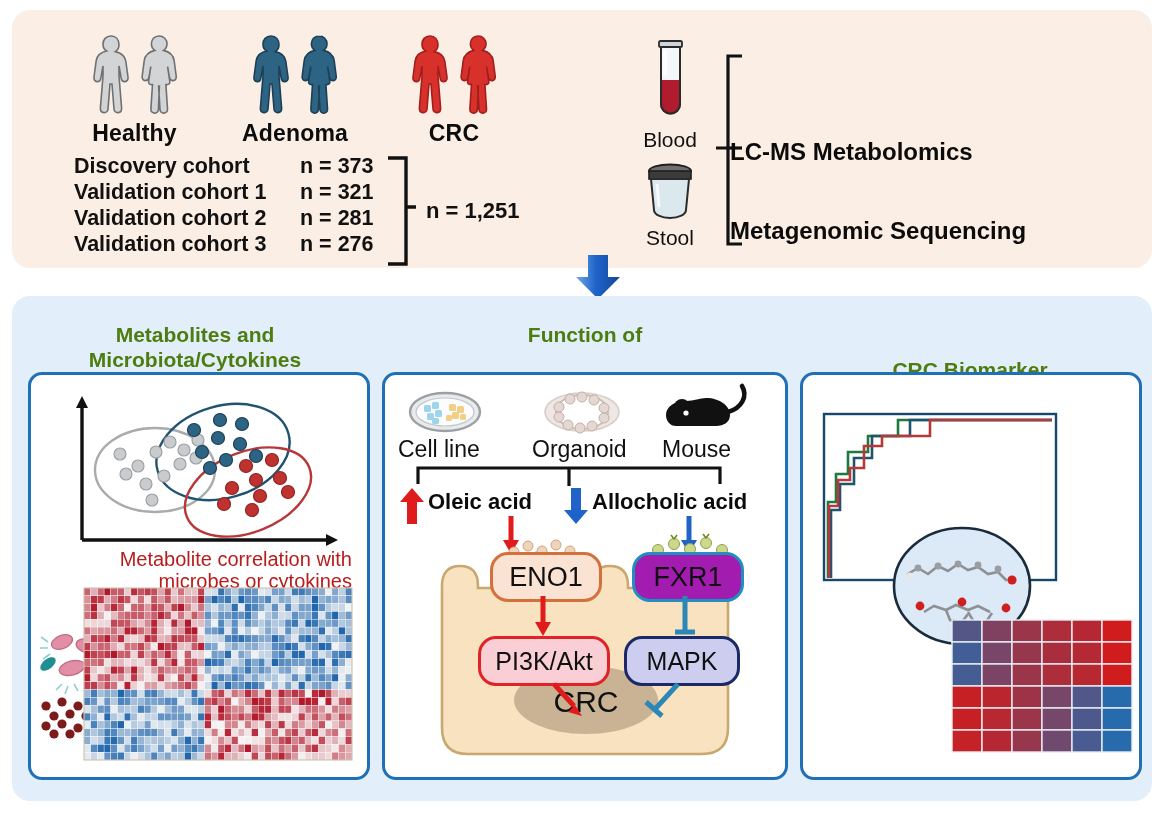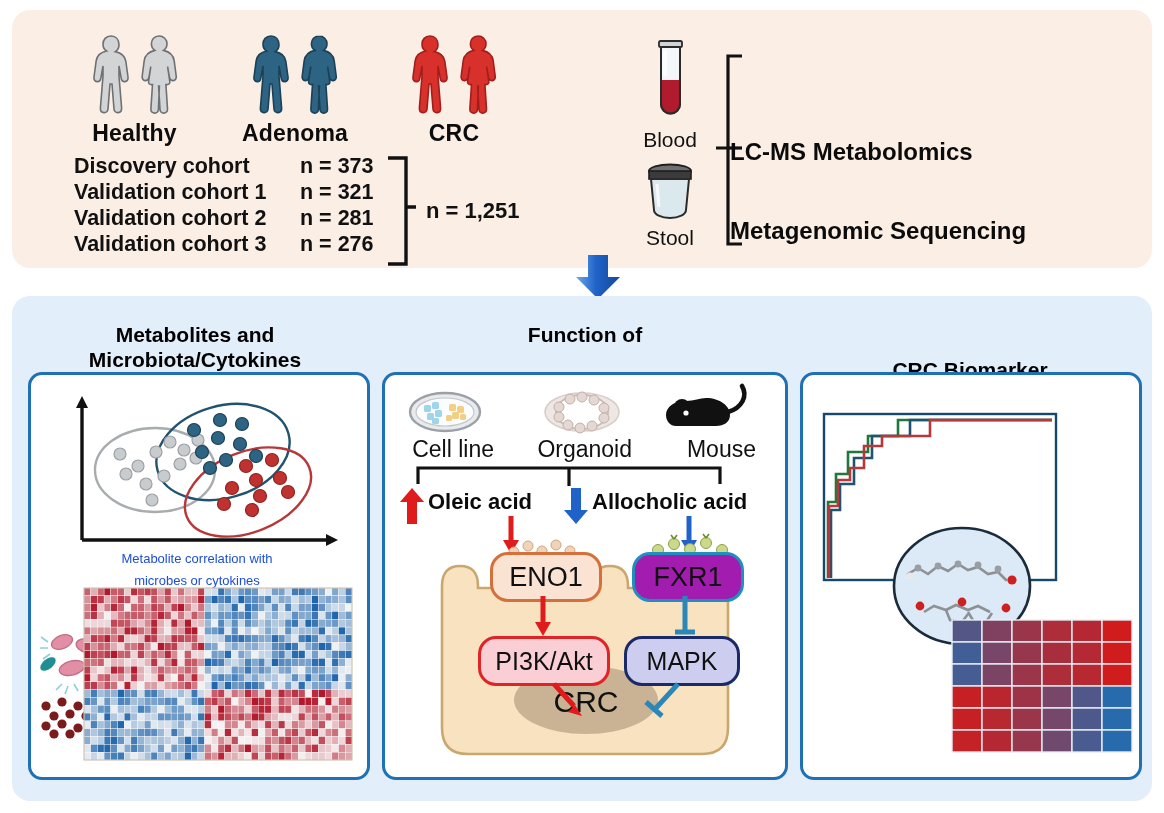--- a/index.html
+++ b/index.html
@@ -24,30 +24,30 @@
 
   .sample-label{font-size:21px;color:#111;text-align:center;}
 
   .assay{position:absolute;font-size:24px;font-weight:bold;color:#0b0b0b;white-space:nowrap;}
 
   
   #bottom-panel{position:absolute;left:12px;top:296px;width:1140px;height:505px;
     background:#e3eefb;border-radius:18px;}
 
   .panel-title{position:absolute;text-align:center;font-size:21px;font-weight:bold;
-    color:#000000;line-height:25px;}
+    color:#4d7c0f;line-height:25px;}
 
   .card{position:absolute;background:#ffffff;border:3px solid #1f70b5;border-radius:14px;}
 
-  .cap{position:absolute;text-align:center;font-size:13px;color:#1d4ed8;line-height:22px;}
+  .cap{position:absolute;text-align:right;font-size:20px;color:#b91c1c;line-height:22px;}
 
   .mbox{position:absolute;display:flex;align-items:center;justify-content:center;
     border-radius:18px;font-size:27px;color:#101010;white-space:nowrap;}
 
-  .modlabel{position:absolute;font-size:23px;color:#101010;text-align:right;white-space:nowrap;}
+  .modlabel{position:absolute;font-size:23px;color:#101010;text-align:left;white-space:nowrap;}
   .metab{position:absolute;font-size:22px;font-weight:bold;color:#0b0b0b;white-space:nowrap;}
 
   svg{display:block;overflow:visible;}
 </style>
 </head>
 <body>
 
 <div id="top-panel">
 
   <div class="people-group" style="left:60px;top:20px;width:125px;">

